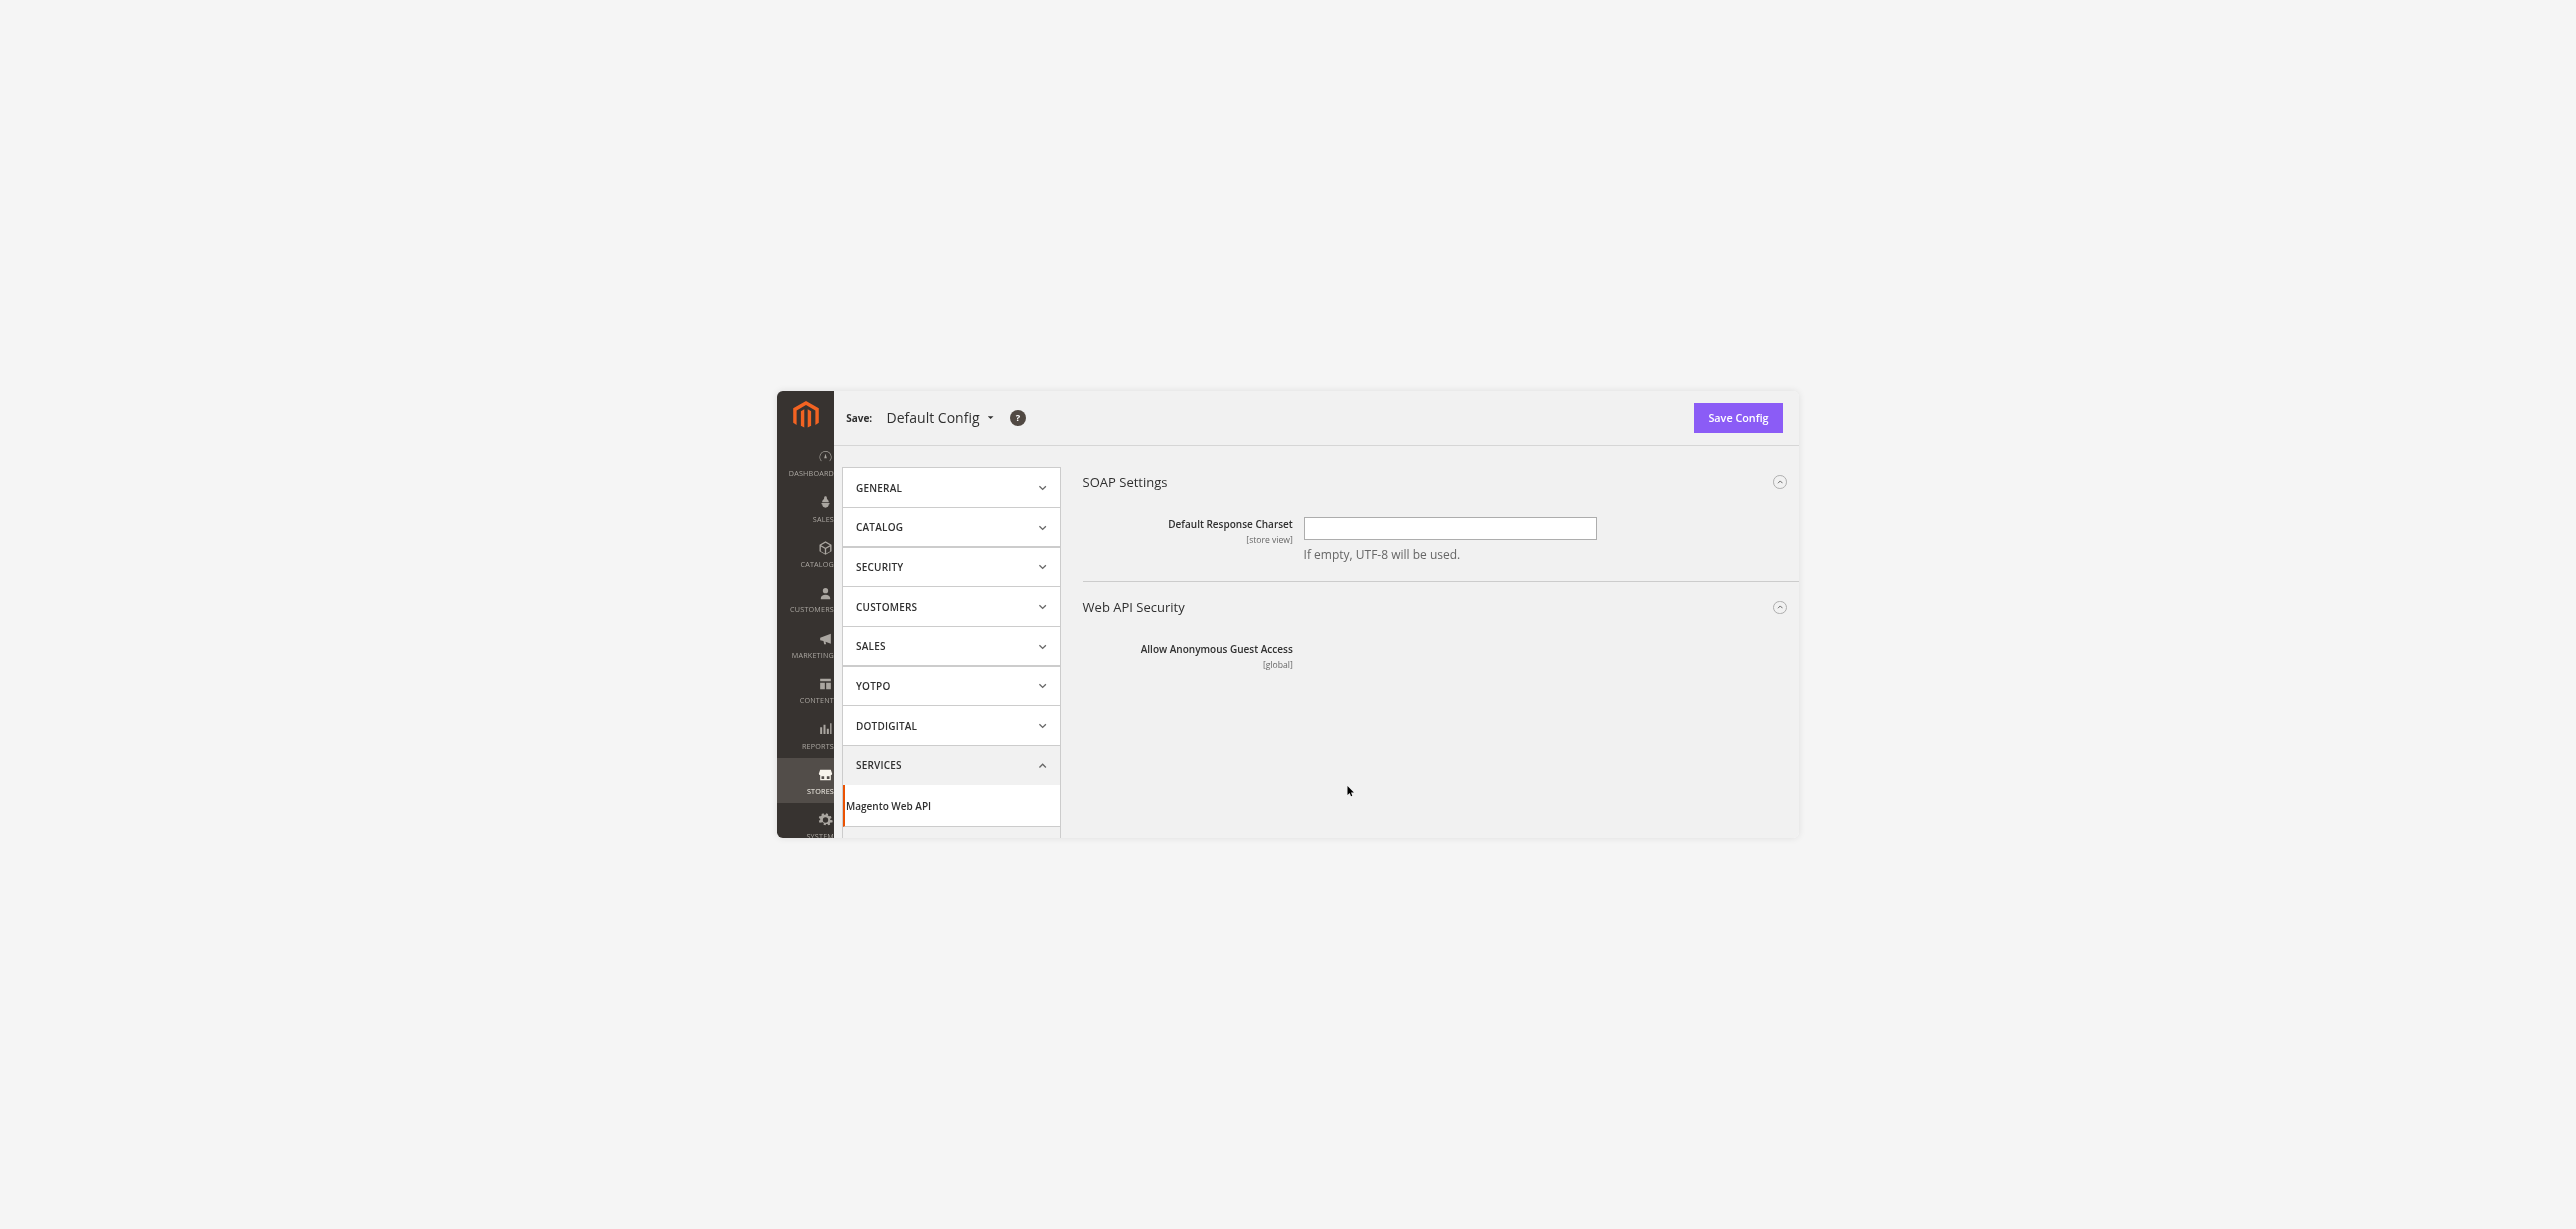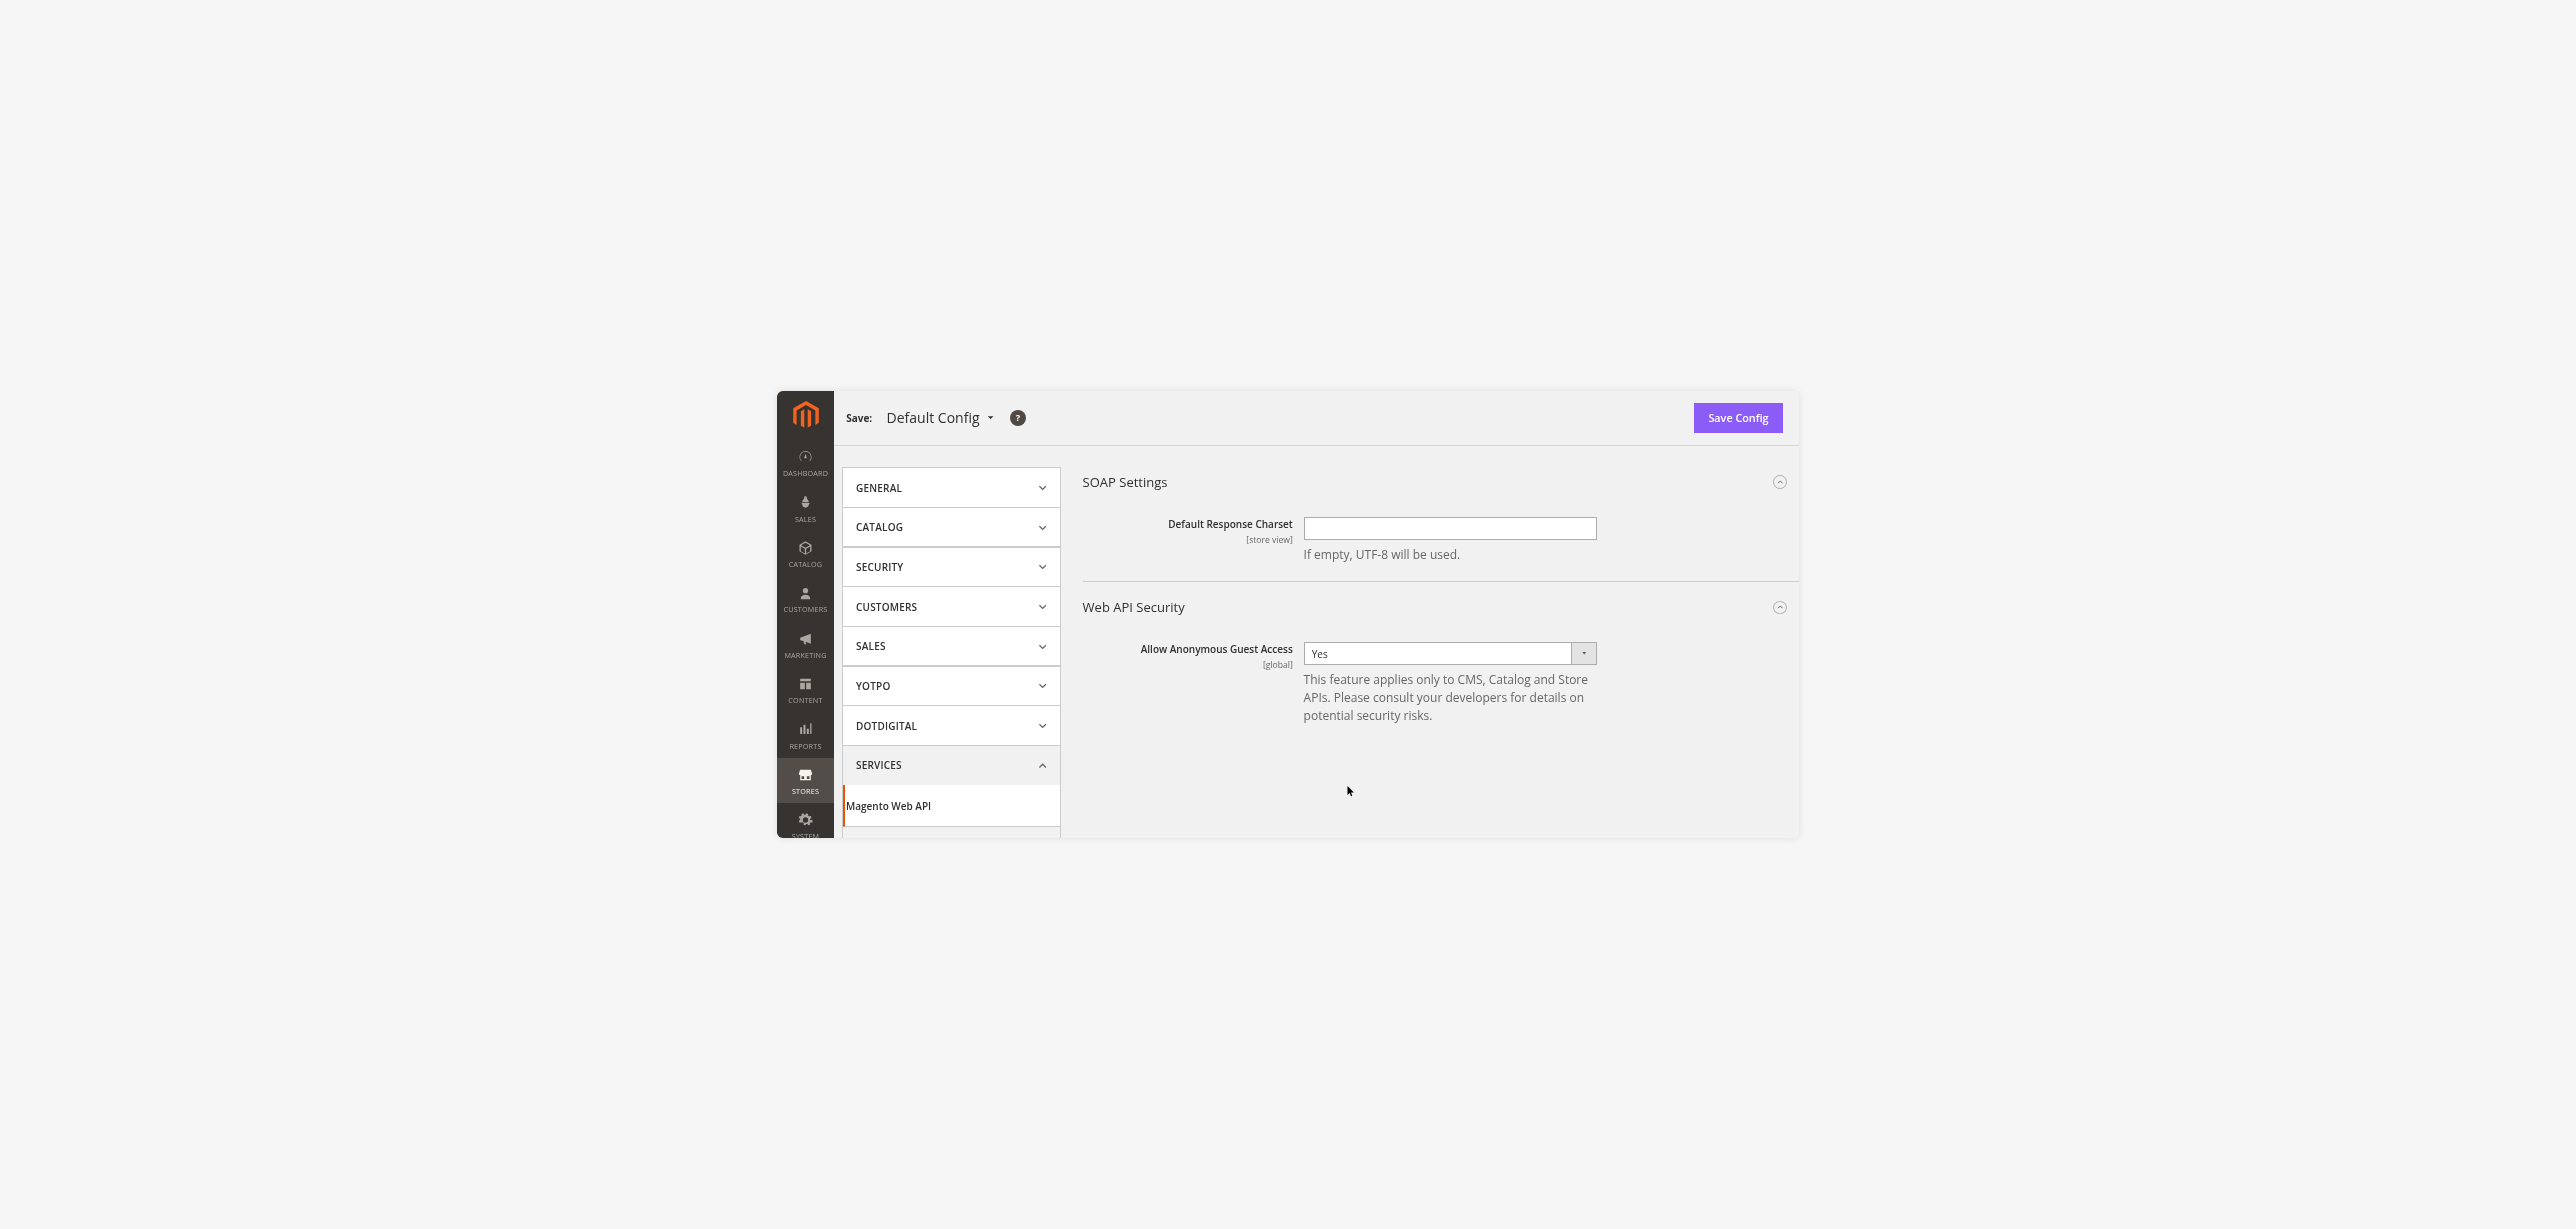--- a/index.html
+++ b/index.html
@@ -3,21 +3,21 @@
 <meta charset="utf-8">
 <style>
 * { margin: 0; padding: 0; box-sizing: border-box; font-family: 'Open Sans', Arial, sans-serif; }
 body { background: #f5f5f5; display: flex; justify-content: center; align-items: center; min-height: 100vh; }
 .app-window { width: 1022px; height: 447px; background: #fff; border-radius: 5.8px; overflow: hidden; display: flex; box-shadow: 0 0 7.2px rgba(0,0,0,0.1); position: relative; }
 .sidebar { width: 57px; background: #373330; display: flex; flex-direction: column; align-items: center; }
 .logo-wrap { width: 100%; display: flex; justify-content: center; padding: 10px 0 7.2px; }
 .logo { width: 26px; height: 29px; color: #f26322; }
 .logo-sep { width: 36px; height: 0.7px; background: #545251; margin-bottom: 2.9px; }
 .nav-items { width: 100%; display: flex; flex-direction: column; }
-.nav-item { width: 100%; display: flex; flex-direction: column; align-items: center; padding: 9.3px 0 7.2px; cursor: pointer; color: #aaa6a0; }
+.nav-item { width: 100%; display: flex; flex-direction: column; align-items: flex-end; padding: 9.3px 0 7.2px; cursor: pointer; color: #aaa6a0; }
 .nav-item.active { background: #524d49; color: #f7f3eb; }
 .nav-item svg { width: 17px; height: 16px; margin-bottom: 2.9px; fill: currentColor; }
 .nav-item span { font-size: 7.2px; letter-spacing: 0.2px; }
 .main { flex: 1; display: flex; flex-direction: column; background: #f1f1f1; overflow: hidden; }
 .topbar { display: flex; align-items: center; padding: 12.2px 16px 12.2px 12.2px; background: #f1f1f1; border-bottom: 0.7px solid #d6d6d6; }
 .scope-lbl { font-size: 10px; font-weight: 700; color: #303030; margin-right: 14.4px; }
 .scope-sel { display: flex; align-items: center; cursor: pointer; color: #303030; font-size: 14px; }
 .scope-sel svg { width: 7.2px; height: 7.2px; margin-left: 7.2px; fill: #303030; }
 .help-ic { width: 16px; height: 16px; border-radius: 50%; background: #514943; color: #fff; display: flex; align-items: center; justify-content: center; font-size: 9.3px; font-weight: 700; margin-left: 16px; cursor: pointer; }
 .save-btn { margin-left: auto; background: #8b5cf6; color: #fff; font-size: 10.8px; font-weight: 600; padding: 7.2px 14.4px; border: none; cursor: pointer; }
@@ -214,31 +214,20 @@
             <svg viewBox="0 0 10 10">
                 <path fill="none" stroke="#666" stroke-width="1.5" d="M1.5 6.5L5 3l3.5 3.5"></path>
               </svg>
           </div>
         </div>
         <div class="field-row">
           <div class="fld-lbl">
             <span class="main-lbl">Allow Anonymous Guest Access</span>
             <span class="sub-lbl">[global]</span>
           </div>
-          <div class="fld-ctl">
-            <div class="sel-wrap">
-              <span class="val">Yes</span>
-              <div class="arrow">
-                <svg viewBox="0 0 10 10">
-                    <path fill="#555" d="M2 3h6L5 7z"></path>
-                  </svg>
-              </div>
-            </div>
-            <div class="hint-txt">This feature applies only to CMS, Catalog and Store APIs. Please consult your developers for details on potential security risks.</div>
-          </div>
         </div>
       </div>
     </div>
   </div>
 
   <div class="cursor-ptr">
     <svg viewBox="0 0 13 18">
         <path fill="#000" d="M0 0v14l3.5-3 2 5 2-.8-2-5H10z"></path>
       </svg>
   </div>

